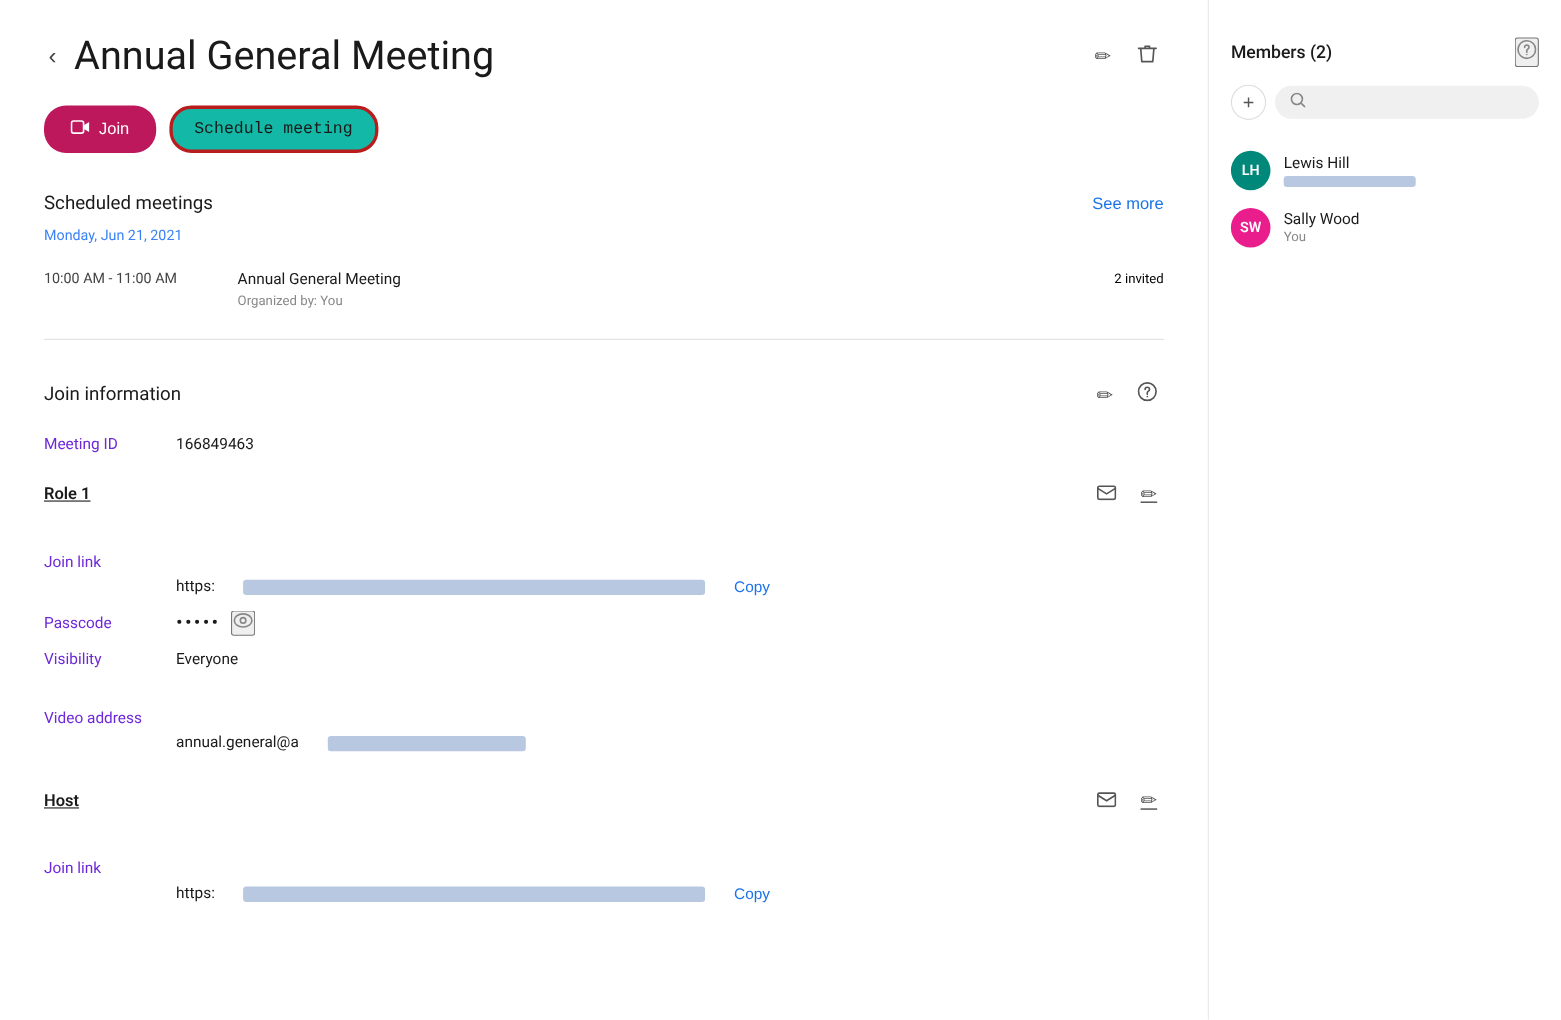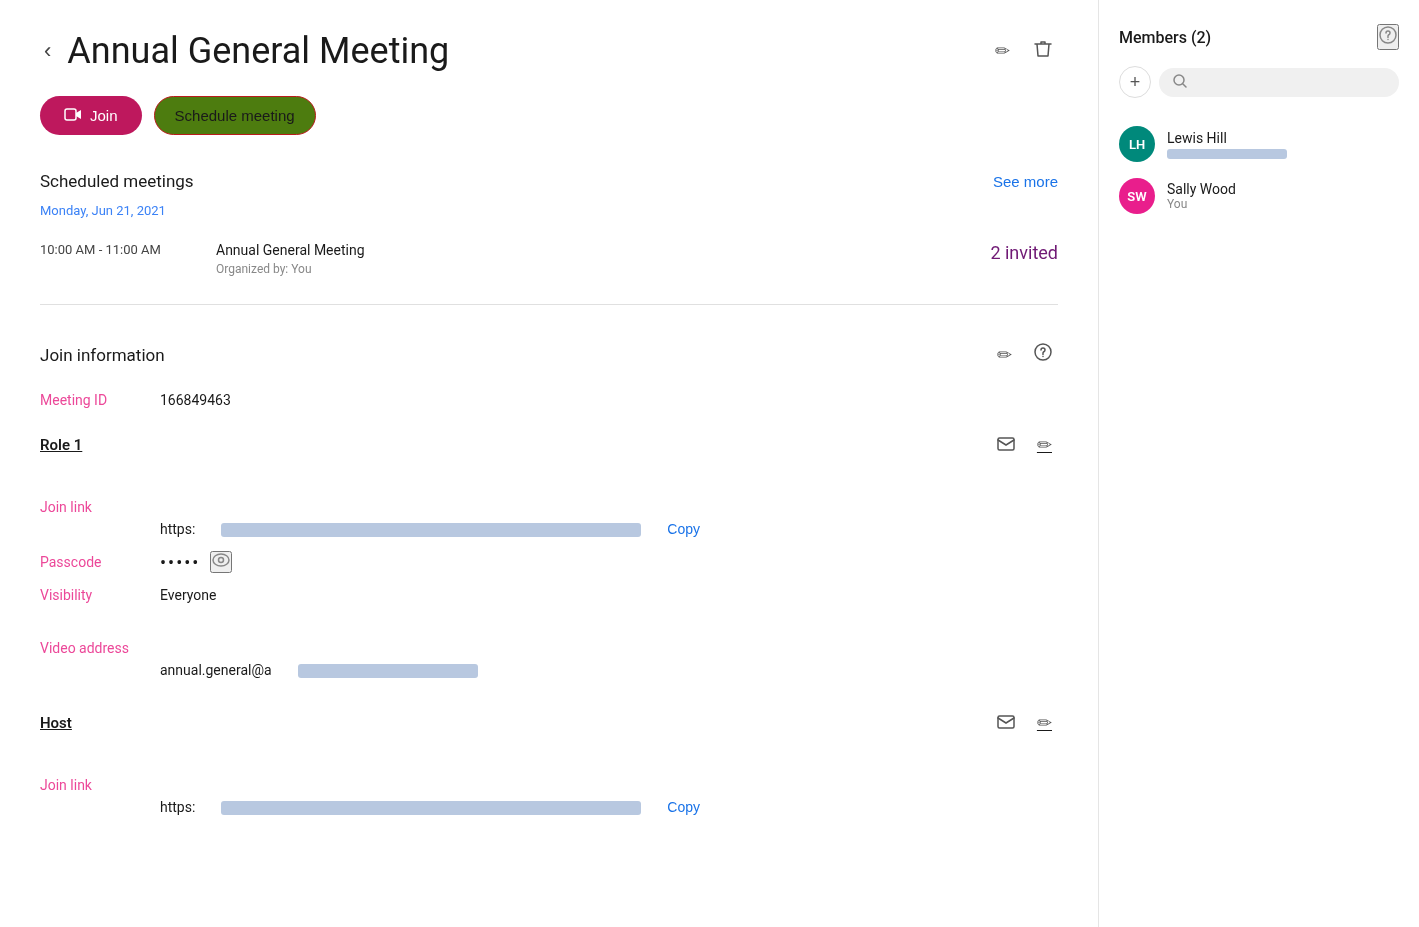--- a/index.html
+++ b/index.html
@@ -16,21 +16,21 @@
       overflow: hidden;
     }
     .main-content {
       flex: 1;
       padding: 30px 40px;
       overflow-y: auto;
       border-right: 1px solid #e5e5e5;
     }
     .sidebar {
       width: 320px;
-      padding: 24px 20px;
+      padding: 34px 20px;
       background: #fff;
       overflow-y: auto;
     }
 
     
     .page-header {
       display: flex;
       align-items: center;
       justify-content: space-between;
       margin-bottom: 24px;
@@ -80,27 +80,28 @@
       border-radius: 20px;
       padding: 10px 24px;
       font-size: 15px;
       cursor: pointer;
       display: flex;
       align-items: center;
       gap: 8px;
       font-weight: 500;
     }
     .btn-schedule {
-      background: #4d7c0f;
-      color: #1a1a1a;
-      border: 1px solid #b91c1c;
+      background: #14b8a6;
+      color: #1a1a1a;
+      border: 3px solid #b91c1c;
       border-radius: 20px;
       padding: 10px 20px;
       font-size: 15px;
       cursor: pointer;
+      font-family: Liberation Mono, monospace;
     }
 
     
     .section-header {
       display: flex;
       align-items: center;
       justify-content: space-between;
       margin-bottom: 12px;
     }
     .section-title {
@@ -139,22 +140,22 @@
     .meeting-name {
       font-size: 14px;
       color: #1a1a1a;
       margin-bottom: 4px;
     }
     .meeting-organizer {
       font-size: 12px;
       color: #888;
     }
     .meeting-invited {
-      font-size: 18px;
-      color: #701a75;
+      font-size: 12px;
+      color: #000000;
       white-space: nowrap;
     }
     .divider {
       border: none;
       border-top: 1px solid #e0e0e0;
       margin: 16px 0 32px 0;
     }
 
     
     .join-info-header {
@@ -172,21 +173,21 @@
       display: flex;
       gap: 10px;
       align-items: center;
     }
     .info-row {
       display: flex;
       align-items: center;
       margin-bottom: 14px;
     }
     .info-label {
-      color: #ec4899;
+      color: #6d28d9;
       font-size: 14px;
       min-width: 120px;
     }
     .info-value {
       font-size: 14px;
       color: #1a1a1a;
     }
 
     .role-section {
       margin-top: 20px;

